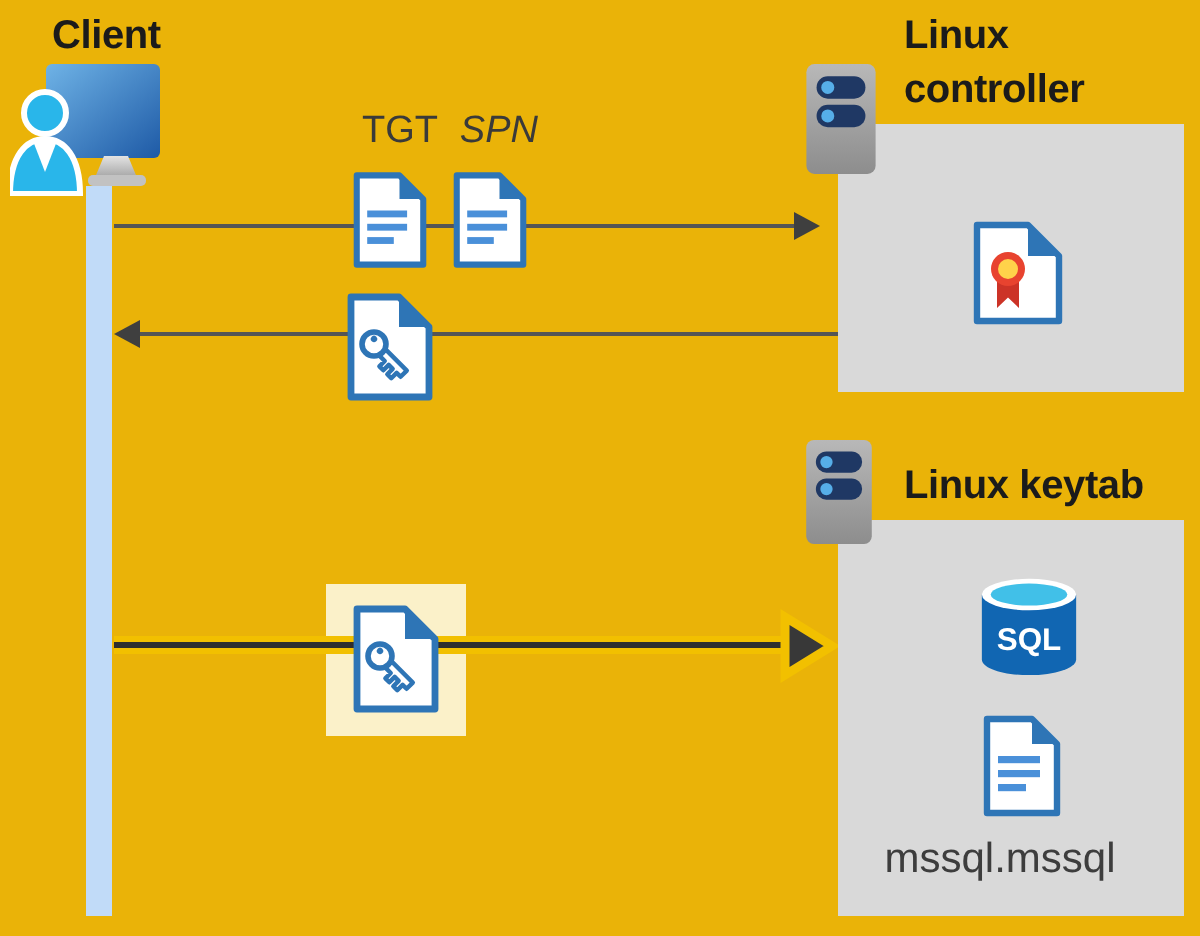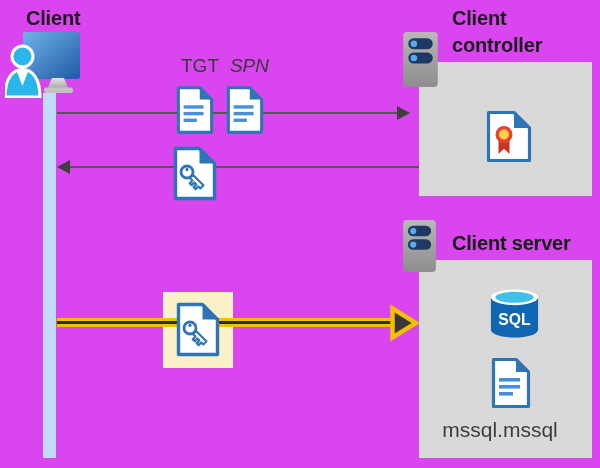--- a/index.html
+++ b/index.html
@@ -1,17 +1,17 @@
 <!DOCTYPE html>
 <html><head>
 <meta charset="utf-8">
 <style>
   html,body{margin:0;padding:0;background:#ffffff;}
   .stage{
-    position:relative;width:600px;height:468px;background:#d946ef;overflow:hidden;
+    position:relative;width:600px;height:468px;background:#eab308;overflow:hidden;
     font-family:"Liberation Sans", sans-serif;
   }
   .abs{position:absolute;}
   .heading{
     position:absolute;font-weight:bold;font-size:20px;color:#1b1b1b;line-height:27px;
     letter-spacing:-0.2px;
   }
   .ticket-label{
     position:absolute;font-size:19px;color:#3a3a3a;text-align:right;width:48px;
   }
@@ -128,30 +128,30 @@
   <div class="hline" style="left:69px;top:166px;width:351px;"></div>
   <div class="ah-left" style="left:57px;top:160px;"></div>
   <svg class="abs" style="left:173px;top:146px;" width="44" height="55">
       <use href="#sym-keydoc"></use>
     </svg>
 
   <div class="gray-box" style="left:419px;top:62px;width:173px;height:134px;"></div>
   <svg class="abs" style="left:402px;top:31px;" width="37" height="57">
       <use href="#sym-server"></use>
     </svg>
-  <div class="heading" style="left:452px;top:5px;width:125px;">Client controller</div>
+  <div class="heading" style="left:452px;top:5px;width:125px;">Linux controller</div>
   <svg class="abs" style="left:486px;top:110px;" width="46" height="53">
       <use href="#sym-cert"></use>
     </svg>
 
   <div class="gray-box" style="left:419px;top:260px;width:173px;height:198px;"></div>
   <svg class="abs" style="left:402px;top:219px;" width="35" height="54">
       <use href="#sym-server"></use>
     </svg>
-  <div class="heading" style="left:452px;top:230px;width:140px;">Client server</div>
+  <div class="heading" style="left:452px;top:230px;width:140px;">Linux keytab</div>
 
   <svg class="abs" style="left:487px;top:284px;" width="55" height="58" viewBox="0 0 56 58">
     <path d="M4,13 V46 C4,50.4 14.7,54 28,54 C41.3,54 52,50.4 52,46 V13 Z" fill="#1166b2"></path>
     <ellipse cx="28" cy="13" rx="24" ry="8" fill="#ffffff"></ellipse>
     <ellipse cx="28" cy="13" rx="19.5" ry="5.6" fill="#41c0e8"></ellipse>
     <text x="28" y="41" text-anchor="middle" font-family="Liberation Sans, sans-serif" font-size="16" font-weight="bold" fill="#ffffff">SQL</text>
   </svg>
 
   <svg class="abs" style="left:491px;top:357px;" width="40" height="52">
       <use href="#sym-doc"></use>

